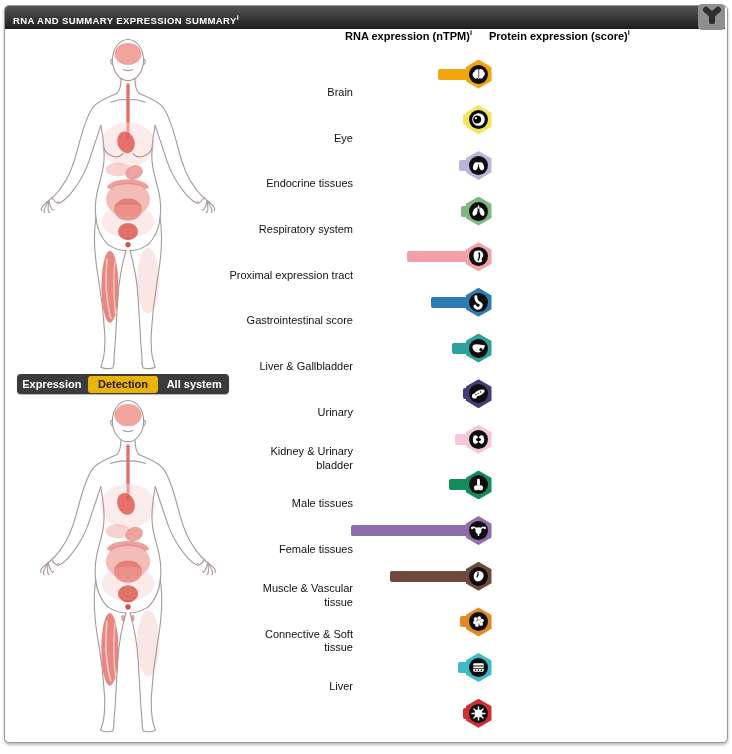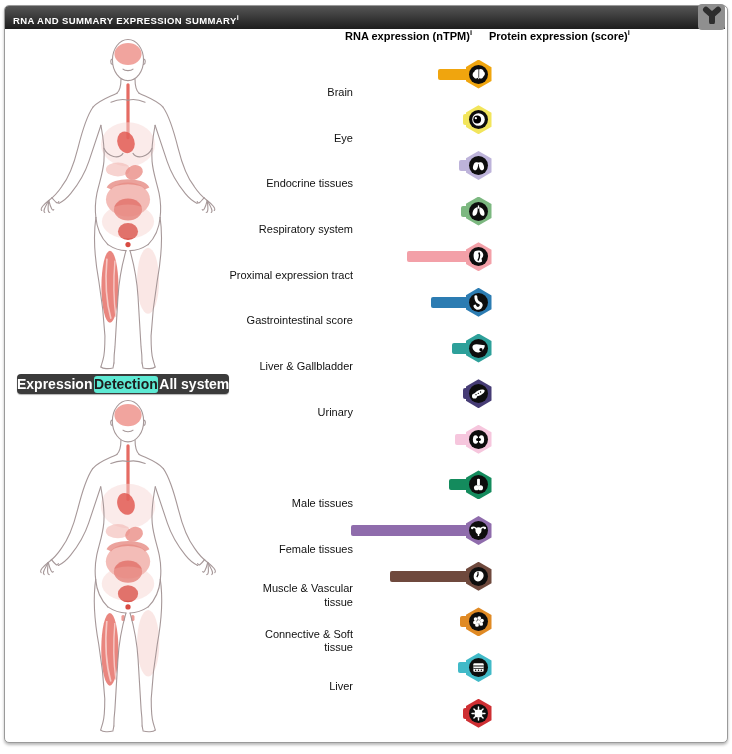--- a/index.html
+++ b/index.html
@@ -22,23 +22,23 @@
   .tissue-label{position:absolute;left:0;top:50%;transform:translateY(-50%);width:128px;
                 text-align:right;font-size:11px;line-height:13.5px;color:#111;margin-top:19px;}
   .rna-bar{position:absolute;top:50%;height:11px;margin-top:-5.5px;border-radius:2px 0 0 2px;}
   .hexagon{position:absolute;left:240.5px;top:50%;margin-top:-14.5px;width:26px;height:29px;
            clip-path:polygon(50% 0,100% 26%,100% 74%,50% 100%,0 74%,0 26%);}
   .hex-circle{position:absolute;left:3.5px;top:5px;width:19px;height:19px;border-radius:50%;
               background:#0d0d0d;display:flex;align-items:center;justify-content:center;}
   .hex-circle svg{display:block;}
   #view-toggle{position:absolute;left:17px;top:374px;width:212px;height:20px;background:#3b3b3b;
                border-radius:4px;display:flex;box-shadow:0 1px 1px rgba(0,0,0,.3);}
-  .toggle-seg{flex:1;text-align:center;font-size:14px;font-weight:bold;color:#fff;
+  .toggle-seg{flex:1;text-align:center;font-size:11px;font-weight:bold;color:#fff;
               line-height:20px;cursor:pointer;white-space:nowrap;}
-  .toggle-seg.selected{background:#5eead4;color:#1d1d1d;border-radius:3px;margin:1.5px;line-height:17px;}
+  .toggle-seg.selected{background:#eab308;color:#1d1d1d;border-radius:3px;margin:1.5px;line-height:17px;}
   .anatomy{position:absolute;}
 </style>
 </head>
 <body>
 
 <div id="page">
   <div id="panel"></div>
 
   <div id="header-bar">
     <div id="header-title"><span>RNA AND SUMMARY EXPRESSION SUMMARY</span><sup>i</sup></div>
@@ -303,20 +303,24 @@
               <ellipse cx="10.8" cy="9.4" rx="6.2" ry="2.7" fill="#fff" transform="rotate(-26 10.8 9.4)"></ellipse>
               <circle cx="5.8" cy="12.6" r="2.7" fill="#fff"></circle>
               <circle cx="7.4" cy="11.2" r="0.7" fill="#000"></circle>
               <circle cx="9.8" cy="9.8" r="0.7" fill="#000"></circle>
               <circle cx="12.2" cy="8.4" r="0.7" fill="#000"></circle>
             </svg>
           </div>
         </div>
       </div>
       <div class="tissue-row" style="top: 416.5px; height: 45.65px;">
+        <div class="tissue-label">
+          <div>Kidney &amp; Urinary</div>
+          <div>bladder</div>
+        </div>
         <div class="rna-bar" style="width: 14px; left: 230px; background: rgb(246, 198, 221);"></div>
         <div class="hexagon" style="background: rgb(246, 198, 221);">
           <div class="hex-circle">
             <svg width="19" height="19" viewBox="0 0 20 20">
               <ellipse cx="6.9" cy="10" rx="2.8" ry="4.6" fill="#fff"></ellipse>
               <ellipse cx="13.1" cy="10" rx="2.8" ry="4.6" fill="#fff"></ellipse>
               <circle cx="9.2" cy="10" r="1.7" fill="#000"></circle>
               <circle cx="10.8" cy="10" r="1.7" fill="#000"></circle>
             </svg>
           </div>

